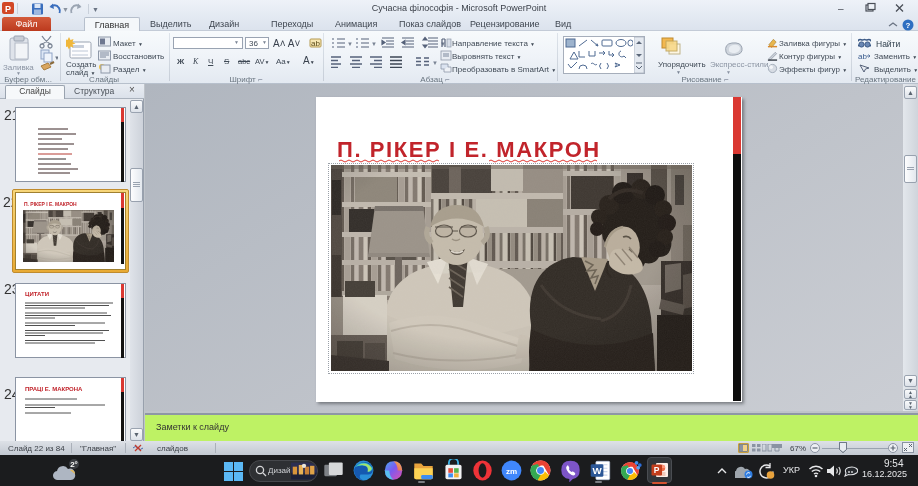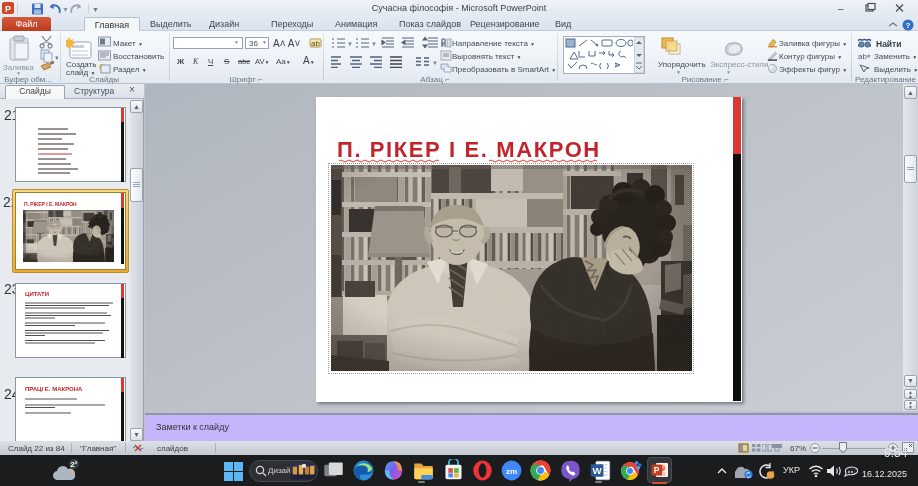--- a/index.html
+++ b/index.html
@@ -12,21 +12,21 @@
 #ribbon{left:0;top:31px;width:918px;height:53px;background:linear-gradient(#f7fafc 0%,#eff3f8 50%,#e3e9f1 100%);border-bottom:1px solid #b7c0cc}
 .gsep{position:absolute;top:33px;height:48px;width:1px;background:linear-gradient(#dde3ea,#c7ced8)}
 .glabel{position:absolute;top:75px;font-size:8px;color:#68747f;text-align:center}
 .rtxt{position:absolute;font-size:8px;color:#404a56;white-space:nowrap}
 #leftpane{left:0;top:84px;width:144px;height:357px;background:#e7eaef;border-right:1px solid #98a0ac}
 #panetabs{left:0;top:84px;width:144px;height:15px;background:linear-gradient(#e9edf3,#dbe1ea);border-bottom:1px solid #aab2bd;font-size:8.5px;color:#444}
 #canvas{left:145px;top:84px;width:773px;height:327px;background:linear-gradient(150deg,#b0b6bf 0%,#bfc3ca 55%,#cbced4 100%)}
 #slide{left:316px;top:97px;width:426px;height:305px;background:#fff;box-shadow:2px 2px 3px rgba(60,63,70,.55)}
 .thumb{position:absolute;background:#fff;border:1px solid #8b94a3}
 .tnum{position:absolute;font-size:14px;color:#333}
-#notes{left:145px;top:413px;width:773px;height:28px;background:#c4b5fd;border-top:2px solid #8e97a5;font-size:9px;color:#333}
+#notes{left:145px;top:413px;width:773px;height:28px;background:#bef264;border-top:2px solid #8e97a5;font-size:9px;color:#333}
 #statusbar{left:0;top:441px;width:918px;height:14px;background:linear-gradient(#dde1e7,#c3c9d2);font-size:8px;color:#3c4148}
 #taskbar{left:0;top:455px;width:918px;height:31px;background:#1b1c1e}
 .tbi{position:absolute;top:459px;width:23px;height:23px}
 .sep{display:inline-block;width:1px;height:10px;background:#aab0b9;vertical-align:middle}
 </style></head>
 <body>
 
 <div class="abs" id="titlebar"></div>
 <div class="abs" id="titletext">Сучасна філософія  -  Microsoft PowerPoint</div>
 
@@ -243,21 +243,21 @@
       <circle cx="4.5" cy="4" r="2" fill="#f4f6f9"></circle>
     </svg>
 <div class="rtxt" style="left:779px;top:65px">Эффекты фигур <span style="font-size:5px">▼</span></div>
 <div class="glabel" style="left:560px;width:290px">Рисование  <span style="color:#8a93a2">⌐</span></div>
 
 <svg class="abs" style="left:858px;top:38px" width="13" height="10" viewBox="0 0 13 10">
       <path d="M1 8 a3 3 0 0 1 3 -6 l1 0 a3 3 0 0 1 3 0 l1 0 a3 3 0 0 1 3 6" fill="none" stroke="#3c5a86" stroke-width="1.4"></path>
       <circle cx="3.5" cy="6.5" r="2.6" fill="#6b88b4" stroke="#3c5a86"></circle>
       <circle cx="9.5" cy="6.5" r="2.6" fill="#6b88b4" stroke="#3c5a86"></circle>
     </svg>
-<div class="rtxt" style="left:876px;top:39px;font-weight:bold;color:#33424f;font-size:8.5px">Найти</div>
+<div class="rtxt" style="left:876px;top:39px;font-weight:normal;color:#33424f;font-size:8.5px">Найти</div>
 <svg class="abs" style="left:858px;top:51px" width="13" height="10" viewBox="0 0 13 10">
       <text x="0" y="8" font-size="8" fill="#385a8c">ab</text>
       <path d="M9 5 h3 m-1.5 -1.5 l1.5 1.5 -1.5 1.5" stroke="#5a76a0" fill="none"></path>
     </svg>
 <div class="rtxt" style="left:874px;top:52px">Заменить <span style="font-size:5px">▼</span></div>
 <svg class="abs" style="left:858px;top:64px" width="13" height="10" viewBox="0 0 13 10">
       <path d="M2 1 l4 7 1.5 -3 3.5 -1 z" fill="#e8ecf2" stroke="#56627a"></path>
     </svg>
 <div class="rtxt" style="left:874px;top:65px">Выделить <span style="font-size:5px">▼</span></div>
 <div class="glabel" style="left:853px;width:65px">Редактирование</div>
@@ -738,15 +738,15 @@
     </svg>
 <svg class="abs" style="left:826px;top:464px" width="16" height="14" viewBox="0 0 16 14">
       <path d="M1 5 h3 l4 -3.5 v11 L4 9 H1 z" fill="#e6e7e9"></path>
       <path d="M10.5 4.5 a4.5 4.5 0 0 1 0 5 M12.8 3 a7 7 0 0 1 0 8" stroke="#e6e7e9" stroke-width="1.2" fill="none"></path>
     </svg>
 <svg class="abs" style="left:844px;top:464px" width="14" height="14" viewBox="0 0 14 14">
  <path d="M2 9 q-2 -4 2.5 -5.5 q5 -1.5 8 1 q2.5 2.5 0 4.5 q-3.5 2.5 -8 1.5 l-3.5 1.5z" fill="#26292d" stroke="#dfe1e4" stroke-width="1.1"></path>
  <circle cx="5" cy="8" r="0.9" fill="#dfe1e4"></circle>
       <circle cx="8" cy="8" r="0.9" fill="#dfe1e4"></circle>
 </svg>
-<span class="abs" style="left:884px;top:446px;font-size:12px;color:#e6e7e9">9:54</span>
+<span class="abs" style="left:884px;top:458px;font-size:10px;color:#e6e7e9">9:54</span>
 <span class="abs" style="left:862px;top:469px;font-size:9px;color:#e6e7e9">16.12.2025</span>
 </div>
 
 </body></html>

